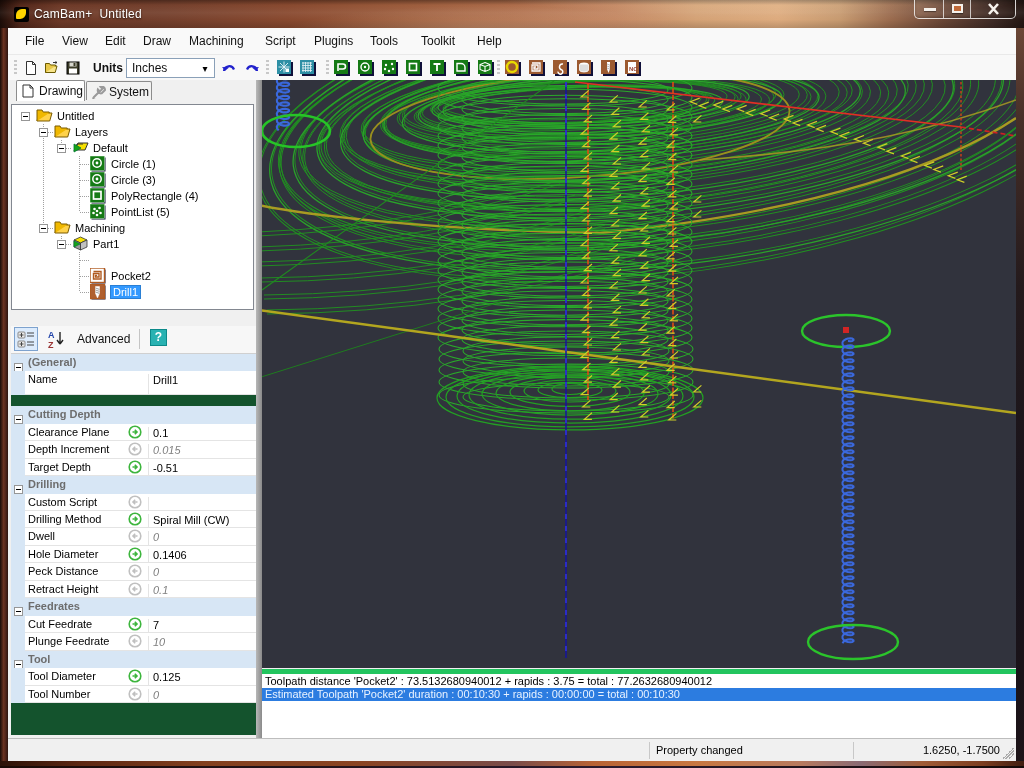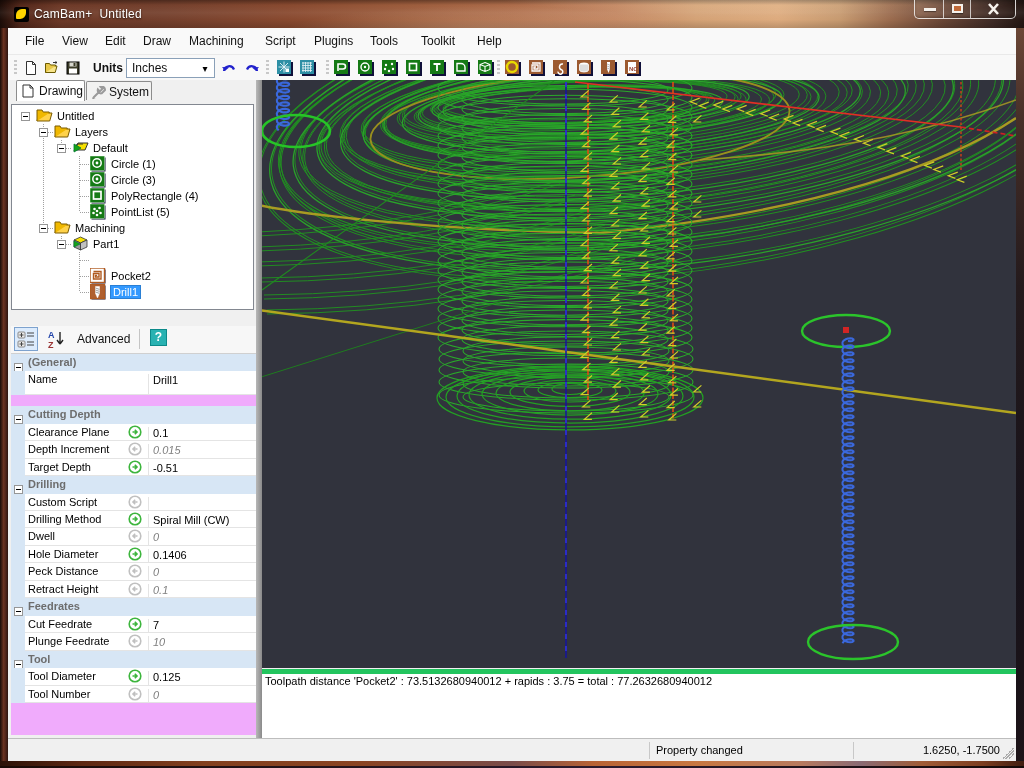--- a/index.html
+++ b/index.html
@@ -62,21 +62,21 @@
 .tsel { background:#3399ff; color:#fff; padding:0 2px; outline:1px solid #2a7fd4; }
 
 #pgtool { position:absolute; left:3px; top:246px; width:250px; height:27px; background:#f7f7f7; }
 #pgcaticon { position:absolute; left:3px; top:1px; width:24px; height:24px; background:#dcebfc;
   border:1px solid #7da2ce; }
 #pgaz { position:absolute; left:36px; top:3px; }
 #pgadv { position:absolute; left:66px; top:6px; font-size:12px; color:#111; }
 #pgsep { position:absolute; left:128px; top:3px; width:1px; height:20px; background:#c5c5c5; }
 #pghelp { position:absolute; left:139px; top:3px; width:17px; height:17px; background:#29b2b2;
   border:1px solid #0c8a8a; color:#fff; font-weight:bold; font-size:12px; text-align:center; }
-#pgrid { position:absolute; left:3px; top:273px; width:250px; height:382px; background:#f0abfc;
+#pgrid { position:absolute; left:3px; top:273px; width:250px; height:382px; background:#14532d;
   border-top:1px solid #d0d0d0; }
 .pgcat { position:absolute; left:0; width:100%; background:#d7e6f5; }
 .pgexp { position:absolute; left:3px; top:4px; }
 .pgcatname { position:absolute; left:17px; top:2px; font-size:11px; font-weight:bold; color:#6d6d6d; }
 .pgrow { position:absolute; left:0; width:100%; background:#fff;
   border-bottom:1px solid #e4e4e4; }
 .pggut { position:absolute; left:0; top:0; bottom:-1px; width:14px; background:#d7e6f5; }
 .pgname { position:absolute; left:17px; top:2px; font-size:11px; color:#000; width:123px; }
 .pgico { position:absolute; left:117px; top:1px; }
 .pgval { position:absolute; left:137px; top:3px; font-size:11px; color:#000;
@@ -1180,20 +1180,21 @@
         </g>
         <polyline points="21.0,-0.7 23.7,-0.6 25.9,-1.0 27.0,-1.9 27.0,-2.9 25.8,-3.7 23.6,-4.1 20.9,-4.0 18.3,-3.2 16.1,-1.8 14.9,0.0 15.0,2.0 16.2,3.8 18.4,5.1 21.1,5.9 23.8,6.0 25.9,5.6 27.1,4.7 27.0,3.7 25.8,2.9 23.6,2.5 20.8,2.6 18.2,3.5 16.0,4.9 14.9,6.7 15.0,8.6 16.3,10.4 18.5,11.8 21.2,12.5 23.9,12.6 26.0,12.1 27.1,11.3 27.0,10.3 25.7,9.4 23.5,9.1 20.7,9.3 18.1,10.1 16.0,11.6 14.9,13.4 15.0,15.3 16.3,17.1 18.6,18.4 21.3,19.1 24.0,19.2 26.1,18.7 27.1,17.8 27.0,16.8 25.6,16.0 23.4,15.7 20.6,15.9 18.0,16.8 15.9,18.2 14.9,20.1 15.1,22.0 16.4,23.7 18.7,25.1 21.4,25.8 24.1,25.8 26.1,25.3 27.1,24.4 26.9,23.4 25.5,22.6 23.3,22.2 20.5,22.5 17.9,23.4 15.9,24.9 14.9,26.7 15.1,28.7 16.5,30.4 18.8,31.7 21.5,32.4 24.2,32.4 26.2,31.8 27.1,30.9 26.9,30.0 25.5,29.2 23.2,28.8 20.4,29.1 17.8,30.1 15.8,31.6 14.8,33.4 15.1,35.3 16.6,37.1 18.9,38.3 21.6,39.0 24.3,39.0 26.2,38.4 27.2,37.5 26.9,36.5 25.4,35.8 23.1,35.4 20.3,35.8 17.7,36.7 15.7,38.2 14.8,40.1 15.2,42.0 16.6,43.7 19.0,45.0 21.7,45.6 24.4,45.6 26.3,45.0 27.2,44.1 26.8,43.1 25.3,42.3 23.0,42.0 20.2,42.4 17.6,43.4 15.7,44.9 14.8,46.8 15.2,48.7 16.7,50.4" fill="none" stroke="#3a68dc" stroke-width="2.1" stroke-linejoin="round"></polyline>
         <ellipse cx="34" cy="51" rx="34" ry="16" fill="none" stroke="#27c427" stroke-width="2.6"></ellipse>
         <ellipse cx="584" cy="251" rx="44" ry="16" fill="none" stroke="#2bc42b" stroke-width="2.4"></ellipse>
         <rect x="581" y="247" width="6" height="6" fill="#d22525"></rect>
         <polyline points="586.0,261.0 588.4,261.2 590.4,260.9 591.5,260.2 591.5,259.3 590.4,258.6 588.4,258.3 586.0,258.5 583.6,259.3 581.6,260.6 580.5,262.3 580.5,264.2 581.6,265.9 583.6,267.2 586.0,268.0 588.4,268.2 590.4,267.9 591.5,267.2 591.5,266.3 590.4,265.6 588.4,265.3 586.0,265.5 583.6,266.3 581.6,267.6 580.5,269.3 580.5,271.2 581.6,272.9 583.6,274.2 586.0,275.0 588.4,275.2 590.4,274.9 591.5,274.2 591.5,273.3 590.4,272.6 588.4,272.3 586.0,272.5 583.6,273.3 581.6,274.6 580.5,276.3 580.5,278.2 581.6,279.9 583.6,281.2 586.0,282.0 588.4,282.2 590.4,281.9 591.5,281.2 591.5,280.3 590.4,279.6 588.4,279.3 586.0,279.5 583.6,280.3 581.6,281.6 580.5,283.3 580.5,285.2 581.6,286.9 583.6,288.2 586.0,289.0 588.4,289.2 590.4,288.9 591.5,288.2 591.5,287.3 590.4,286.6 588.4,286.3 586.0,286.5 583.6,287.3 581.6,288.6 580.5,290.3 580.5,292.2 581.6,293.9 583.6,295.2 586.0,296.0 588.4,296.2 590.4,295.9 591.5,295.2 591.5,294.3 590.4,293.6 588.4,293.3 586.0,293.5 583.6,294.3 581.6,295.6 580.5,297.3 580.5,299.2 581.6,300.9 583.6,302.2 586.0,303.0 588.4,303.2 590.4,302.9 591.5,302.2 591.5,301.3 590.4,300.6 588.4,300.3 586.0,300.5 583.6,301.3 581.6,302.6 580.5,304.3 580.5,306.2 581.6,307.9 583.6,309.2 586.0,310.0 588.4,310.2 590.4,309.9 591.5,309.2 591.5,308.3 590.4,307.6 588.4,307.3 586.0,307.5 583.6,308.3 581.6,309.6 580.5,311.3 580.5,313.2 581.6,314.9 583.6,316.2 586.0,317.0 588.4,317.2 590.4,316.9 591.5,316.2 591.5,315.3 590.4,314.6 588.4,314.3 586.0,314.5 583.6,315.3 581.6,316.6 580.5,318.3 580.5,320.2 581.6,321.9 583.6,323.2 586.0,324.0 588.4,324.2 590.4,323.9 591.5,323.2 591.5,322.3 590.4,321.6 588.4,321.3 586.0,321.5 583.6,322.3 581.6,323.6 580.5,325.3 580.5,327.2 581.6,328.9 583.6,330.2 586.0,331.0 588.4,331.2 590.4,330.9 591.5,330.2 591.5,329.3 590.4,328.6 588.4,328.3 586.0,328.5 583.6,329.3 581.6,330.6 580.5,332.3 580.5,334.2 581.6,335.9 583.6,337.2 586.0,338.0 588.4,338.2 590.4,337.9 591.5,337.2 591.5,336.3 590.4,335.6 588.4,335.3 586.0,335.5 583.6,336.3 581.6,337.6 580.5,339.3 580.5,341.2 581.6,342.9 583.6,344.2 586.0,345.0 588.4,345.2 590.4,344.9 591.5,344.2 591.5,343.3 590.4,342.6 588.4,342.3 586.0,342.5 583.6,343.3 581.6,344.6 580.5,346.3 580.5,348.2 581.6,349.9 583.6,351.2 586.0,352.0 588.4,352.2 590.4,351.9 591.5,351.2 591.5,350.3 590.4,349.6 588.4,349.3 586.0,349.5 583.6,350.3 581.6,351.6 580.5,353.3 580.5,355.2 581.6,356.9 583.6,358.2 586.0,359.0 588.4,359.2 590.4,358.9 591.5,358.2 591.5,357.3 590.4,356.6 588.4,356.3 586.0,356.5 583.6,357.3 581.6,358.6 580.5,360.3 580.5,362.2 581.6,363.9 583.6,365.2 586.0,366.0 588.4,366.2 590.4,365.9 591.5,365.2 591.5,364.3 590.4,363.6 588.4,363.3 586.0,363.5 583.6,364.3 581.6,365.6 580.5,367.3 580.5,369.2 581.6,370.9 583.6,372.2 586.0,373.0 588.4,373.2 590.4,372.9 591.5,372.2 591.5,371.3 590.4,370.6 588.4,370.3 586.0,370.5 583.6,371.3 581.6,372.6 580.5,374.3 580.5,376.2 581.6,377.9 583.6,379.2 586.0,380.0 588.4,380.2 590.4,379.9 591.5,379.2 591.5,378.3 590.4,377.6 588.4,377.3 586.0,377.5 583.6,378.3 581.6,379.6 580.5,381.3 580.5,383.2 581.6,384.9 583.6,386.2 586.0,387.0 588.4,387.2 590.4,386.9 591.5,386.2 591.5,385.3 590.4,384.6 588.4,384.3 586.0,384.5 583.6,385.3 581.6,386.6 580.5,388.3 580.5,390.2 581.6,391.9 583.6,393.2 586.0,394.0 588.4,394.2 590.4,393.9 591.5,393.2 591.5,392.3 590.4,391.6 588.4,391.3 586.0,391.5 583.6,392.3 581.6,393.6 580.5,395.3 580.5,397.2 581.6,398.9 583.6,400.2 586.0,401.0 588.4,401.2 590.4,400.9 591.5,400.2 591.5,399.3 590.4,398.6 588.4,398.3 586.0,398.5 583.6,399.3 581.6,400.6 580.5,402.3 580.5,404.2 581.6,405.9 583.6,407.2 586.0,408.0 588.4,408.2 590.4,407.9 591.5,407.2 591.5,406.3 590.4,405.6 588.4,405.3 586.0,405.5 583.6,406.3 581.6,407.6 580.5,409.3 580.5,411.2 581.6,412.9 583.6,414.2 586.0,415.0 588.4,415.2 590.4,414.9 591.5,414.2 591.5,413.3 590.4,412.6 588.4,412.3 586.0,412.5 583.6,413.3 581.6,414.6 580.5,416.3 580.5,418.2 581.6,419.9 583.6,421.2 586.0,422.0 588.4,422.2 590.4,421.9 591.5,421.2 591.5,420.3 590.4,419.6 588.4,419.3 586.0,419.5 583.6,420.3 581.6,421.6 580.5,423.3 580.5,425.2 581.6,426.9 583.6,428.2 586.0,429.0 588.4,429.2 590.4,428.9 591.5,428.2 591.5,427.3 590.4,426.6 588.4,426.3 586.0,426.5 583.6,427.3 581.6,428.6 580.5,430.3 580.5,432.2 581.6,433.9 583.6,435.2 586.0,436.0 588.4,436.2 590.4,435.9 591.5,435.2 591.5,434.3 590.4,433.6 588.4,433.3 586.0,433.5 583.6,434.3 581.6,435.6 580.5,437.3 580.5,439.2 581.6,440.9 583.6,442.2 586.0,443.0 588.4,443.2 590.4,442.9 591.5,442.2 591.5,441.3 590.4,440.6 588.4,440.3 586.0,440.5 583.6,441.3 581.6,442.6 580.5,444.3 580.5,446.2 581.6,447.9 583.6,449.2 586.0,450.0 588.4,450.2 590.4,449.9 591.5,449.2 591.5,448.3 590.4,447.6 588.4,447.3 586.0,447.5 583.6,448.3 581.6,449.6 580.5,451.3 580.5,453.2 581.6,454.9 583.6,456.2 586.0,457.0 588.4,457.2 590.4,456.9 591.5,456.2 591.5,455.3 590.4,454.6 588.4,454.3 586.0,454.5 583.6,455.3 581.6,456.6 580.5,458.3 580.5,460.2 581.6,461.9 583.6,463.2 586.0,464.0 588.4,464.2 590.4,463.9 591.5,463.2 591.5,462.3 590.4,461.6 588.4,461.3 586.0,461.5 583.6,462.3 581.6,463.6 580.5,465.3 580.5,467.2 581.6,468.9 583.6,470.2 586.0,471.0 588.4,471.2 590.4,470.9 591.5,470.2 591.5,469.3 590.4,468.6 588.4,468.3 586.0,468.5 583.6,469.3 581.6,470.6 580.5,472.3 580.5,474.2 581.6,475.9 583.6,477.2 586.0,478.0 588.4,478.2 590.4,477.9 591.5,477.2 591.5,476.3 590.4,475.6 588.4,475.3 586.0,475.5 583.6,476.3 581.6,477.6 580.5,479.3 580.5,481.2 581.6,482.9 583.6,484.2 586.0,485.0 588.4,485.2 590.4,484.9 591.5,484.2 591.5,483.3 590.4,482.6 588.4,482.3 586.0,482.5 583.6,483.3 581.6,484.6 580.5,486.3 580.5,488.2 581.6,489.9 583.6,491.2 586.0,492.0 588.4,492.2 590.4,491.9 591.5,491.2 591.5,490.3 590.4,489.6 588.4,489.3 586.0,489.5 583.6,490.3 581.6,491.6 580.5,493.3 580.5,495.2 581.6,496.9 583.6,498.2 586.0,499.0 588.4,499.2 590.4,498.9 591.5,498.2 591.5,497.3 590.4,496.6 588.4,496.3 586.0,496.5 583.6,497.3 581.6,498.6 580.5,500.3 580.5,502.2 581.6,503.9 583.6,505.2 586.0,506.0 588.4,506.2 590.4,505.9 591.5,505.2 591.5,504.3 590.4,503.6 588.4,503.3 586.0,503.5 583.6,504.3 581.6,505.6 580.5,507.3 580.5,509.2 581.6,510.9 583.6,512.2 586.0,513.0 588.4,513.2 590.4,512.9 591.5,512.2 591.5,511.3 590.4,510.6 588.4,510.3 586.0,510.5 583.6,511.3 581.6,512.6 580.5,514.3 580.5,516.2 581.6,517.9 583.6,519.2 586.0,520.0 588.4,520.2 590.4,519.9 591.5,519.2 591.5,518.3 590.4,517.6 588.4,517.3 586.0,517.5 583.6,518.3 581.6,519.6 580.5,521.3 580.5,523.2 581.6,524.9 583.6,526.2 586.0,527.0 588.4,527.2 590.4,526.9 591.5,526.2 591.5,525.3 590.4,524.6 588.4,524.3 586.0,524.5 583.6,525.3 581.6,526.6 580.5,528.3 580.5,530.2 581.6,531.9 583.6,533.2 586.0,534.0 588.4,534.2 590.4,533.9 591.5,533.2 591.5,532.3 590.4,531.6 588.4,531.3 586.0,531.5 583.6,532.3 581.6,533.6 580.5,535.3 580.5,537.2 581.6,538.9 583.6,540.2 586.0,541.0 588.4,541.2 590.4,540.9 591.5,540.2 591.5,539.3 590.4,538.6 588.4,538.3 586.0,538.5 583.6,539.3 581.6,540.6 580.5,542.3 580.5,544.2 581.6,545.9 583.6,547.2 586.0,548.0 588.4,548.2 590.4,547.9 591.5,547.2 591.5,546.3 590.4,545.6 588.4,545.3 586.0,545.5 583.6,546.3 581.6,547.6 580.5,549.3 580.5,551.2 581.6,552.9 583.6,554.2 586.0,555.0 588.4,555.2 590.4,554.9 591.5,554.2 591.5,553.3 590.4,552.6 588.4,552.3 586.0,552.5 583.6,553.3 581.6,554.6 580.5,556.3 580.5,558.2 581.6,559.9 583.6,561.2 586.0,562.0 588.4,562.2 590.4,561.9 591.5,561.2 591.5,560.3 590.4,559.6 588.4,559.3 586.0,559.5 583.6,560.3 581.6,561.6 580.5,563.3" fill="none" stroke="#3a68dc" stroke-width="2.0" stroke-linejoin="round"></polyline>
         <ellipse cx="591" cy="562" rx="45" ry="17" fill="none" stroke="#2bc42b" stroke-width="2.4"></ellipse>
       </svg></div>
   <div id="messages">
     <div class="msg1">Toolpath distance 'Pocket2' : 73.5132680940012 + rapids : 3.75 = total : 77.2632680940012</div>
+    <div class="msg2">Estimated Toolpath 'Pocket2' duration : 00:10:30 + rapids : 00:00:00 = total : 00:10:30</div>
   </div>
   <div id="statusbar">
     <span class="sbsep" style="left:641px"></span>
     <span id="sbtext">Property changed</span>
     <span class="sbsep" style="left:845px"></span>
     <span id="sbcoord">1.6250, -1.7500</span>
     <div id="sbgrip"></div>
   </div>
   <div id="titlebar"></div>
   <div id="logo"></div>

